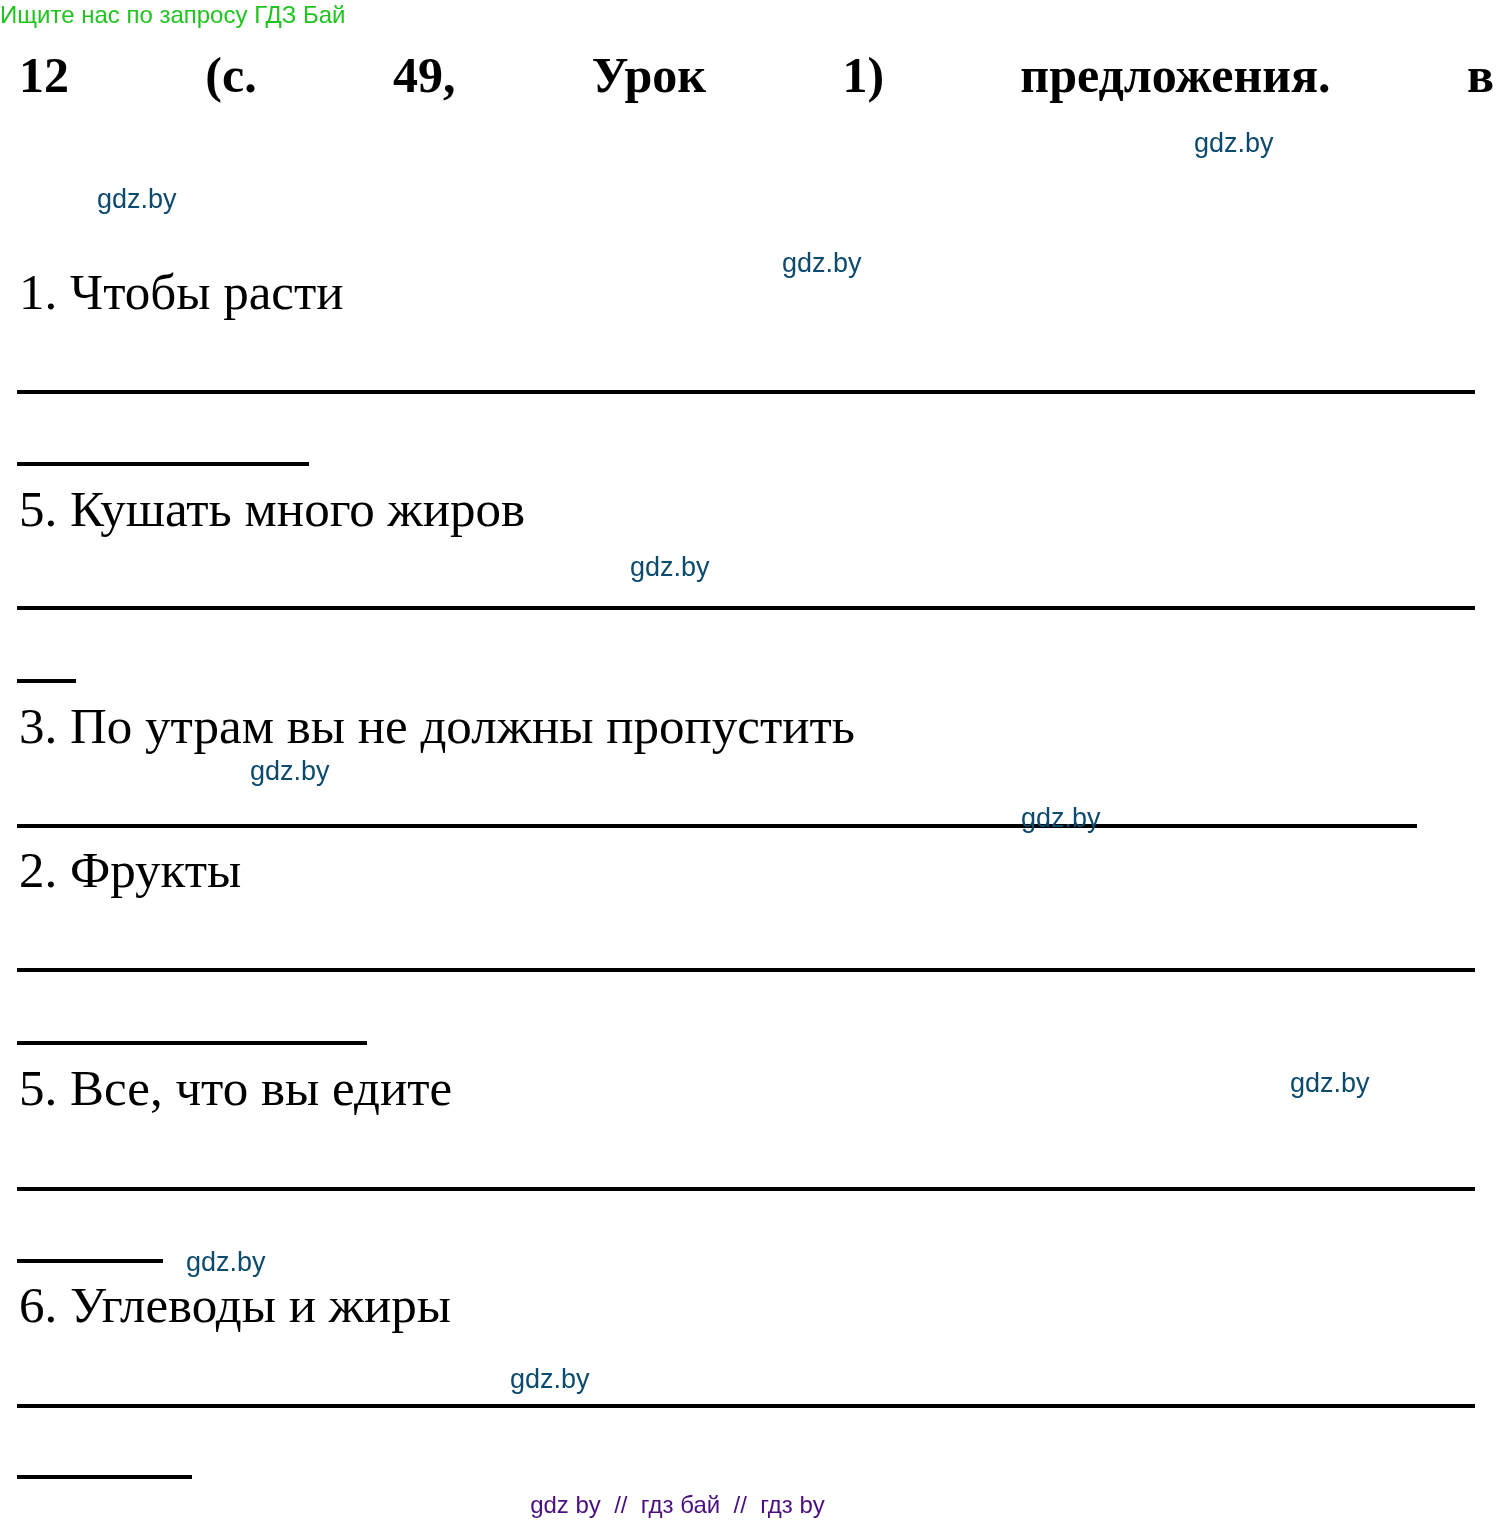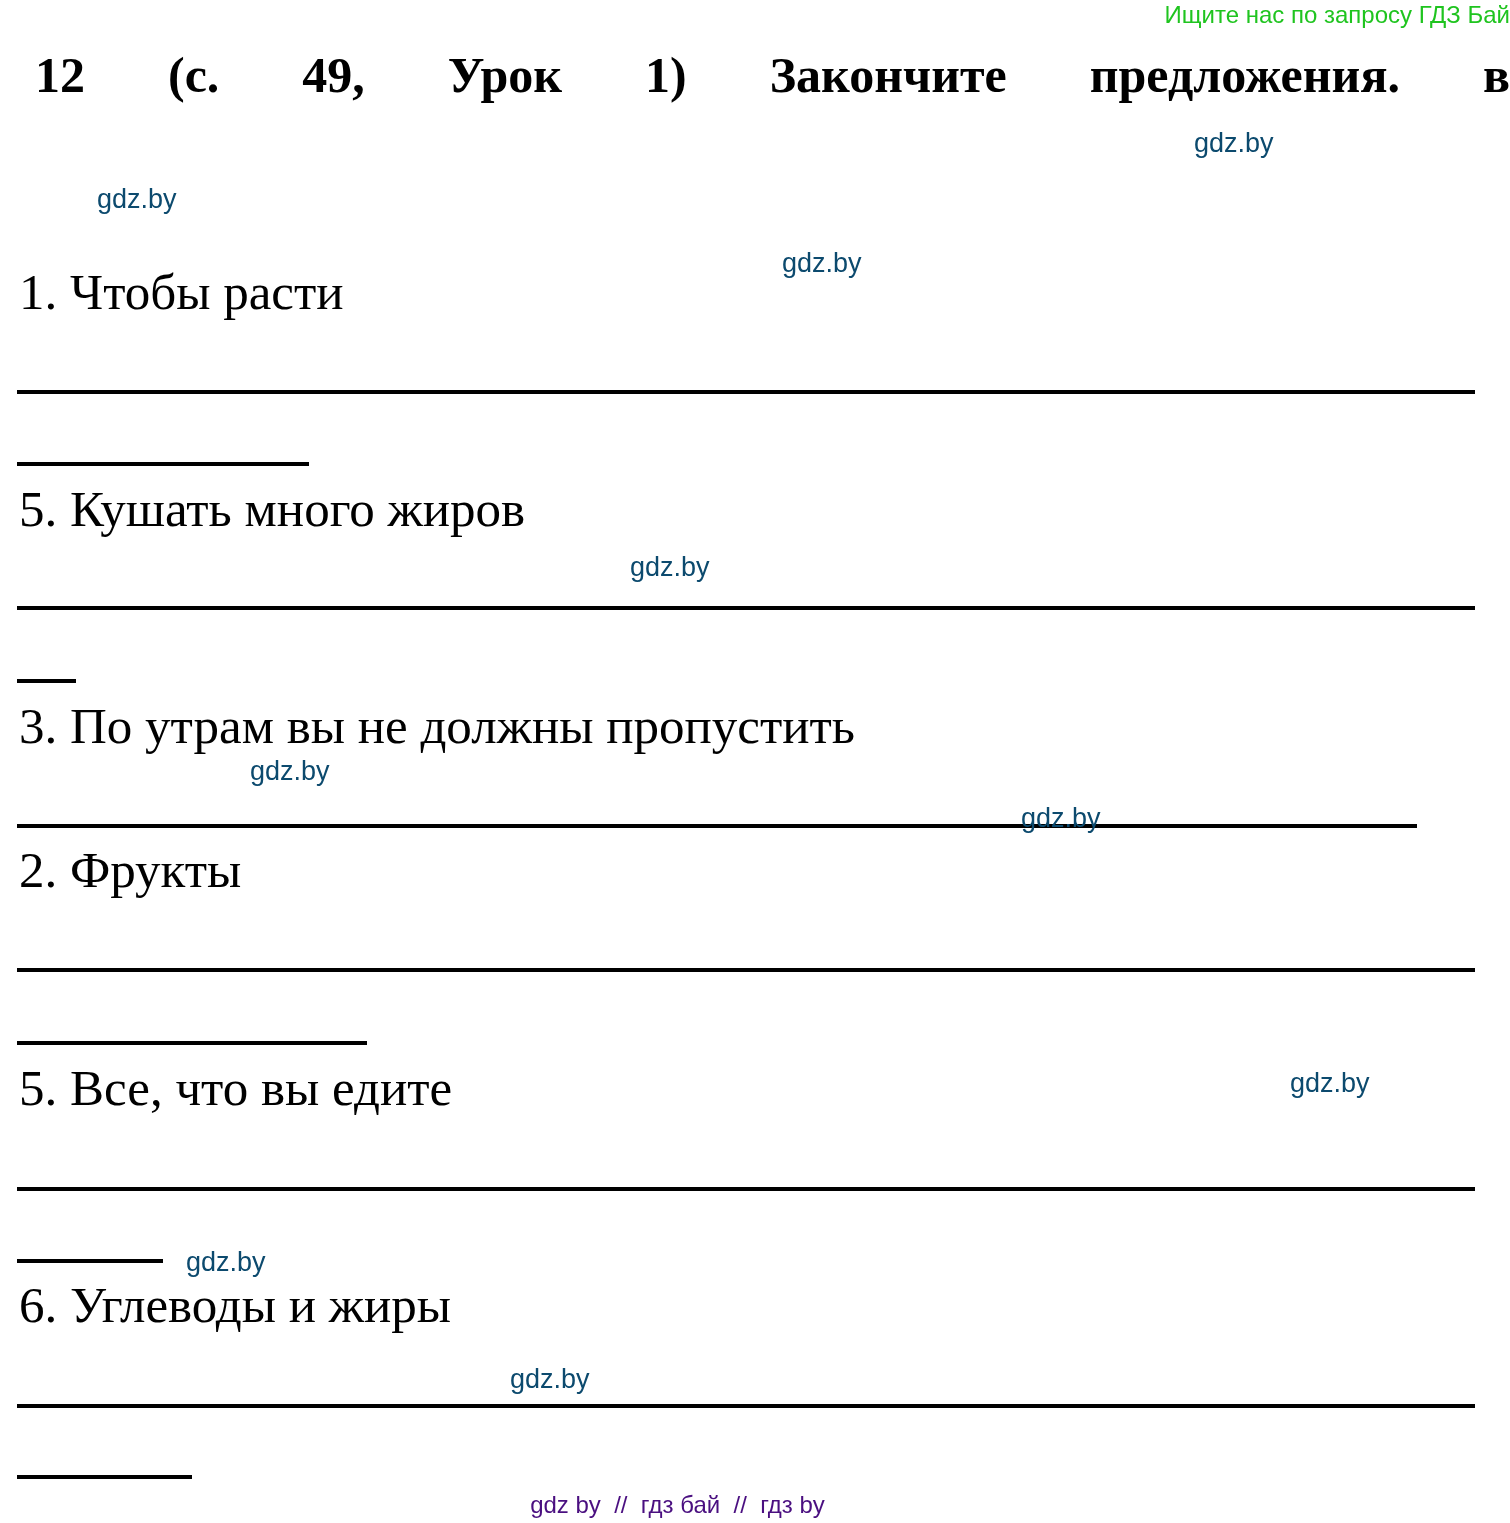--- a/index.html
+++ b/index.html
@@ -1,38 +1,37 @@
 <!DOCTYPE html>
 <html><head>
   <meta charset="utf-8">
   <style>
     html, body { margin:0; padding:0; background:#ffffff; }
     body { width:1510px; height:1523px; position:relative; overflow:hidden; }
     .abs { position:absolute; }
-    .top-banner { left:0; width:1510px; top:0; text-align:right; font-family:"Liberation Sans", sans-serif; font-size:24px; color:#1fc41f; line-height:30px; }
+    .top-banner { left:0; width:1510px; top:0; text-align:left; font-family:"Liberation Sans", sans-serif; font-size:24px; color:#1fc41f; line-height:30px; }
     .heading { left:19px; width:1475px; font-family:"Liberation Serif", serif; font-weight:bold; font-size:50px; color:#000; line-height:70px; }
     .heading .l1 { display:flex; justify-content:space-between; white-space:nowrap; }
     .item { left:19px; font-family:"Liberation Serif", serif; font-size:51px; color:#000; line-height:60px; white-space:nowrap; }
     .rule { left:17px; height:4px; background:#000; }
     .wm { font-family:"Liberation Sans", sans-serif; font-size:27px; color:#0c4a6e; line-height:30px; white-space:nowrap; }
     .footer { left:0; width:1355px; top:1490px; text-align:center; font-family:"Liberation Sans", sans-serif; font-size:24px; color:#4a0f80; line-height:30px; white-space:pre; }
   </style>
 </head>
 <body>
 
 <div class="abs top-banner">Ищите нас по запросу ГДЗ Бай</div>
 
-<div class="abs heading" style="top:40px;margin-left:16px;">
+<div class="abs heading" style="top:40px;">
   <div class="l1">
     <span>12</span>
     <span>(с.</span>
     <span>49,</span>
     <span>Урок</span>
     <span>1)</span>
-    <span>Закончите</span>
     <span>предложения.</span>
     <span>в</span>
   </div>
 </div>
 
 <div class="abs item" style="top:262px;">1. Чтобы расти</div>
 <div class="abs rule" style="top:390px; width:1458px;"></div>
 <div class="abs rule" style="top:462px; width:292px;"></div>
 
 <div class="abs item" style="top:479px;">5. Кушать много жиров</div>

